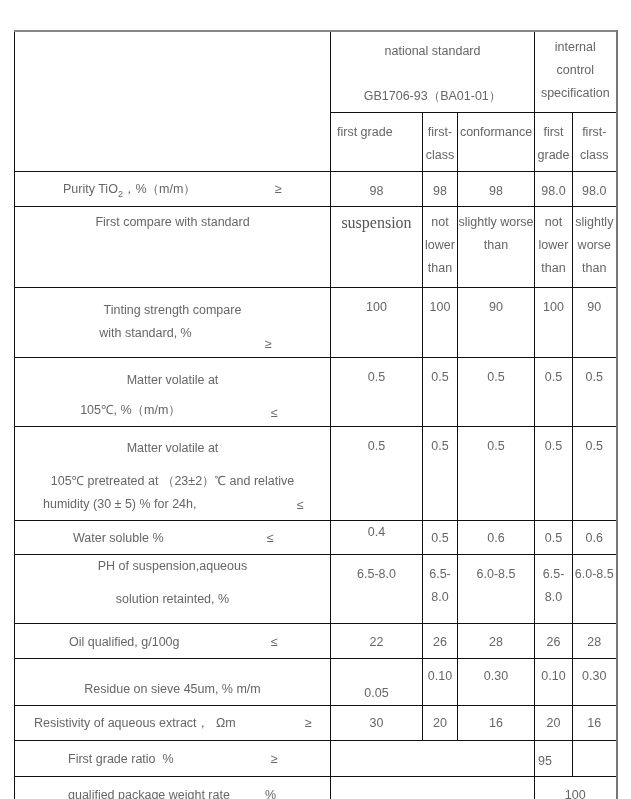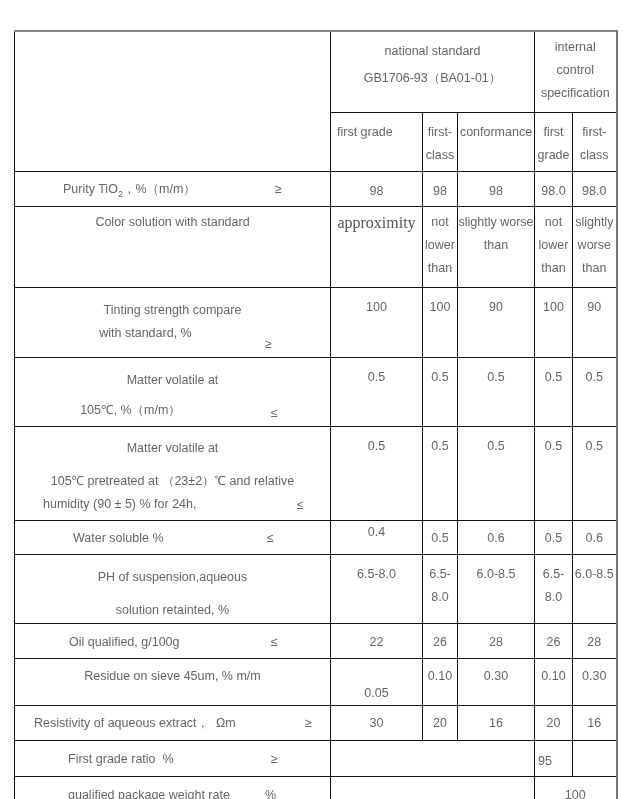--- a/index.html
+++ b/index.html
@@ -43,21 +43,21 @@
     <col style="width:77px">
     <col style="width:38px">
     <col style="width:44px">
   </colgroup>
 
   <tbody>
       <tr style="height:81px">
     <td rowspan="2"></td>
     <td colspan="3" class="pad">
       <div>national standard</div>
-      <div style="margin-top:4px">GB1706-93（BA01-01）</div>
+      <div style="margin-top:22px">GB1706-93（BA01-01）</div>
     </td>
     <td colspan="2" class="pad4" style="padding-left:1px;padding-right:1px">
       <div>internal control specification</div>
     </td>
   </tr>
 
   <tr style="height:59px">
     <td class="pad left" style="padding-left:6px">first grade</td>
     <td class="pad">first-class</td>
     <td class="pad">conformance</td>
@@ -73,22 +73,22 @@
       <span class="sym" style="left:260px;top:6px">≥</span>
     </td>
     <td style="padding-top:8px">98</td>
     <td style="padding-top:8px">98</td>
     <td style="padding-top:8px">98</td>
     <td style="padding-top:8px">98.0</td>
     <td style="padding-top:8px">98.0</td>
   </tr>
 
   <tr style="height:81px">
-    <td class="pad4" style="padding-top:11px">Color solution with standard</td>
-    <td class="serif pad4" style="padding-top:11px;font-size:16px">approximity</td>
+    <td class="pad4" style="padding-top:11px">First compare with standard</td>
+    <td class="serif pad4" style="padding-top:11px;font-size:16px">suspension</td>
     <td class="pad4" style="padding-top:11px">not lower than</td>
     <td class="pad4" style="padding-top:11px">slightly worse than</td>
     <td class="pad4" style="padding-top:11px">not lower than</td>
     <td class="pad4" style="padding-top:11px">slightly worse than</td>
   </tr>
 
   <tr style="height:70px">
     <td class="lbl">
       <div style="margin-top:11px">Tinting strength compare</div>
       <div style="padding-right:54px">with standard,  %</div>
@@ -111,21 +111,21 @@
     <td class="pad">0.5</td>
     <td class="pad">0.5</td>
     <td class="pad">0.5</td>
     <td class="pad">0.5</td>
   </tr>
 
   <tr style="height:94px">
     <td class="lbl">
       <div style="margin-top:10px">Matter volatile at</div>
       <div style="margin-top:10px">105℃ pretreated at （23±2）℃ and relative</div>
-      <div class="left" style="padding-left:28px">humidity (90 ± 5) %  for 24h,</div>
+      <div class="left" style="padding-left:28px">humidity (30 ± 5) %  for 24h,</div>
       <span class="sym" style="left:282px;top:67px">≤</span>
     </td>
     <td class="pad">0.5</td>
     <td class="pad">0.5</td>
     <td class="pad">0.5</td>
     <td class="pad">0.5</td>
     <td class="pad">0.5</td>
   </tr>
 
   <tr style="height:34px">
@@ -135,21 +135,21 @@
     </td>
     <td style="">0.4</td>
     <td style="padding-top:6px">0.5</td>
     <td style="padding-top:6px">0.6</td>
     <td style="padding-top:6px">0.5</td>
     <td style="padding-top:6px">0.6</td>
   </tr>
 
   <tr style="height:69px">
     <td class="lbl">
-      <div style="margin-top:11px">PH of suspension,aqueous</div>
+      <div style="">PH of suspension,aqueous</div>
       <div style="margin-top:10px">solution retainted, %</div>
     </td>
     <td class="pad">6.5-8.0</td>
     <td class="pad">6.5-8.0</td>
     <td class="pad">6.0-8.5</td>
     <td class="pad">6.5-8.0</td>
     <td class="pad">6.0-8.5</td>
   </tr>
 
   <tr style="height:35px">
@@ -158,21 +158,21 @@
       <span class="sym" style="left:256px;top:7px">≤</span>
     </td>
     <td style="padding-top:7px">22</td>
     <td style="padding-top:7px">26</td>
     <td style="padding-top:7px">28</td>
     <td style="padding-top:7px">26</td>
     <td style="padding-top:7px">28</td>
   </tr>
 
   <tr style="height:35px">
-    <td style="padding-top:6px">Residue on sieve 45um, % m/m</td>
+    <td style="padding-top:19px">Residue on sieve 45um, % m/m</td>
     <td style="padding-top:23px">0.05</td>
     <td style="padding-top:6px">0.10</td>
     <td style="padding-top:6px">0.30</td>
     <td style="padding-top:6px">0.10</td>
     <td style="padding-top:6px">0.30</td>
   </tr>
 
   <tr style="height:35px">
     <td class="lbl">
       <span style="position:absolute;left:19px;top:6px;white-space:pre">Resistivity of aqueous extract，  Ωm</span>

